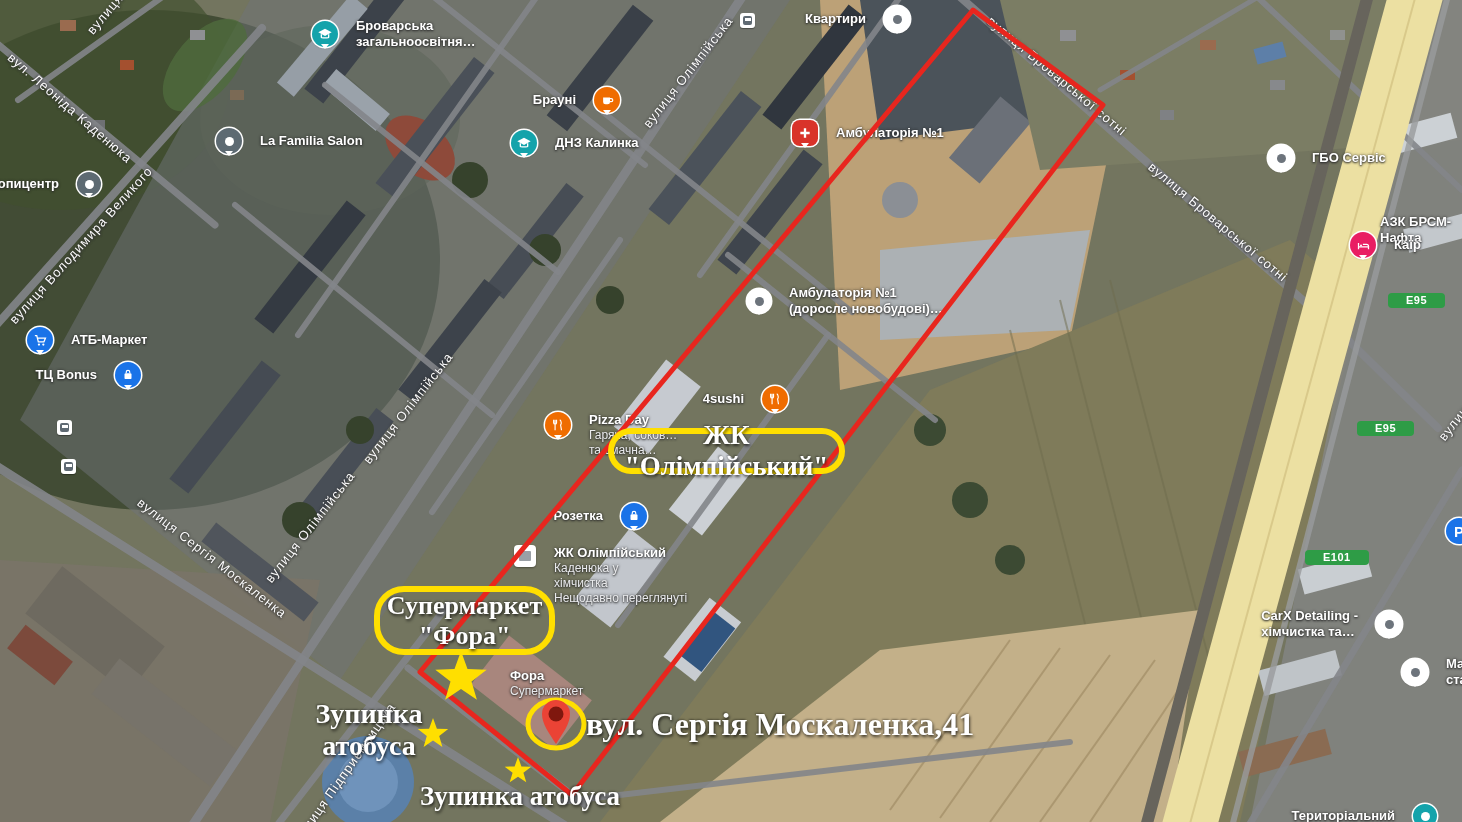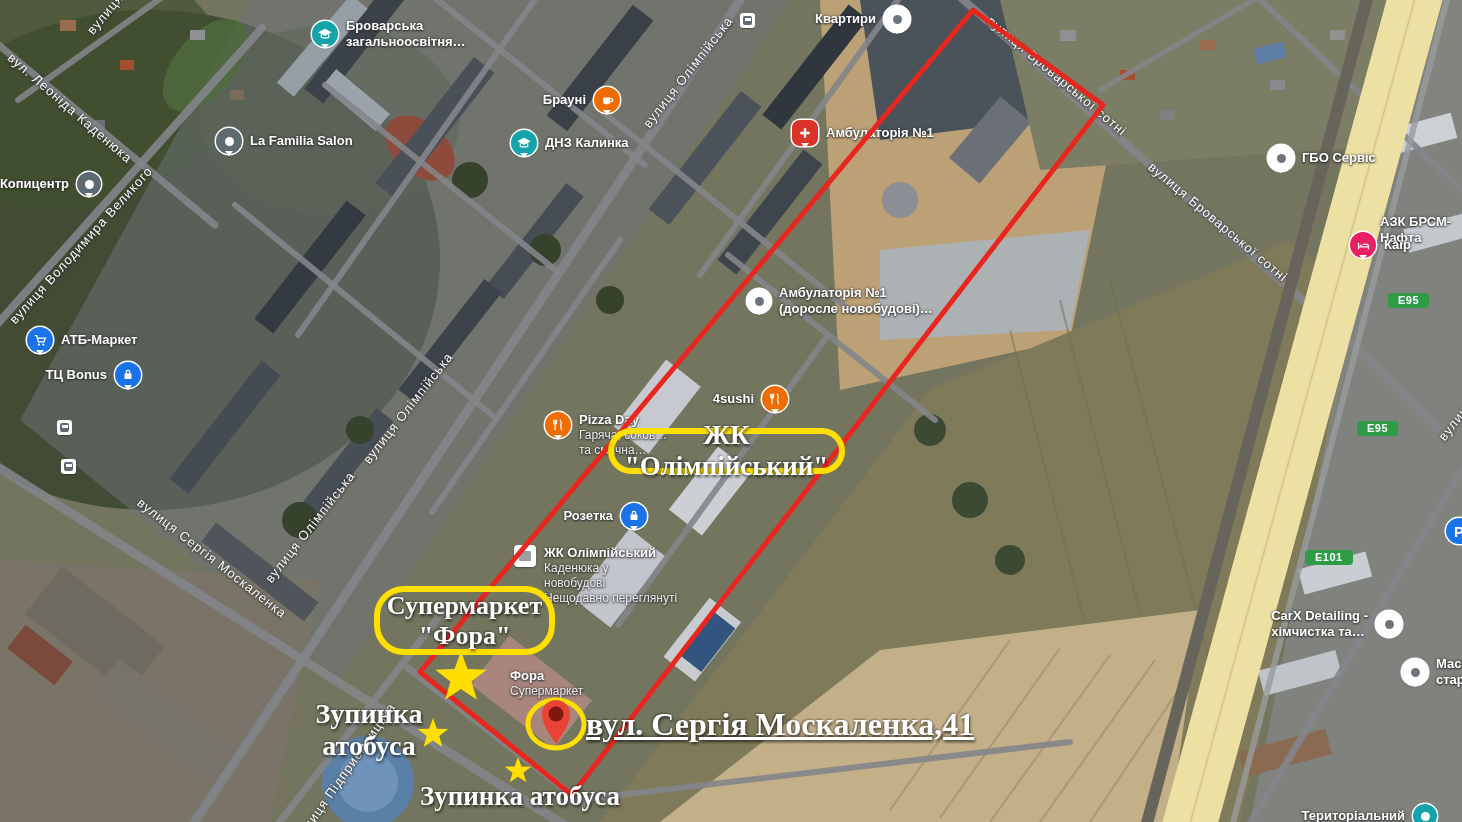--- a/index.html
+++ b/index.html
@@ -3,21 +3,21 @@
 <meta charset="utf-8">
 <style>
   html,body { margin:0; padding:0; background:#222; }
   .map {
     position:relative; width:1462px; height:822px; overflow:hidden;
     background:#73755f; font-family:"Liberation Sans", sans-serif;
   }
   svg.layer { position:absolute; left:0; top:0; }
   .terrain { z-index:0; }
   .overlay { z-index:3; pointer-events:none; }
-  .poi { position:absolute; z-index:2; display:flex; align-items:center; gap:8px;padding-left:27px; }
+  .poi { position:absolute; z-index:2; display:flex; align-items:center; gap:18px;padding-left:27px; }
   .poi .txt { color:#fff; font-size:13px; font-weight:bold; line-height:1.25;
          text-shadow:0 1px 2px rgba(45,45,45,.95), 0 0 3px rgba(30,30,30,.8); }
   .poi .txt .sub { font-weight:normal; font-size:12px; color:#e9eaec; }
   .txt.right { text-align:left; }
   .street { position:absolute; z-index:1; color:#fdfdfd; font-size:13px; letter-spacing:1px;
          white-space:nowrap; transform:translate(-50%,-50%) rotate(var(--r,0deg));
          text-shadow:0 1px 2px rgba(50,50,50,.95), 0 0 3px rgba(40,40,40,.85); }
 
   
   .pin { position:relative; border-radius:50%; background-color:currentColor;
@@ -25,21 +25,21 @@
          display:flex; align-items:center; justify-content:center; flex:none; }
   .pin::after { content:""; position:absolute; left:50%; bottom:-6px; transform:translateX(-50%);
          border:4px solid transparent; border-top:5px solid #fff; }
   .pin.r26 { width:26px; height:26px; }
   .pin.r24 { width:24px; height:24px; }
   .pin.sq  { border-radius:30%; }
   .pin .dot { width:9px; height:9px; border-radius:50%; background:#6d747c; }
   .pin.dark .dot { background:#fff; }
   .pin svg { display:block; }
   .shield { position:absolute; z-index:2; background:#2e9c46; color:#fff; font-size:11px;
-         font-weight:bold; padding:1px 10px 2px; border-radius:4px; letter-spacing:.5px; }
+         font-weight:bold; padding:1px 18px 2px; border-radius:4px; letter-spacing:.5px; }
   .busicon { position:absolute; z-index:2; width:15px; height:15px; background:#fff;
          border-radius:3px; display:flex; align-items:center; justify-content:center;
          box-shadow:0 1px 1px rgba(0,0,0,.35); }
   .busicon i { display:block; width:9px; height:9px; background:#5f6a73; border-radius:2px;
          position:relative; }
   .busicon i::after { content:""; position:absolute; left:1.5px; top:2px; width:6px; height:2.5px;
          background:#fff; }
   .cardicon { width:22px; height:22px; background:#fff; border-radius:4px; flex:none;
          display:flex; align-items:center; justify-content:center; box-shadow:0 1px 2px rgba(0,0,0,.35);}
   .cardicon i { display:block; width:12px; height:10px; background:#9aa0a6; border-radius:1px; }
@@ -48,21 +48,21 @@
          display:flex; align-items:center; justify-content:center; box-shadow:0 0 0 1.5px #fff; }
 
   
   .anno { position:absolute; z-index:4; font-family:"Liberation Serif","DejaVu Serif",serif;
           font-weight:bold; color:#fff;
           text-shadow:1px 2px 3px rgba(0,0,0,.65), -1px -1px 2px rgba(0,0,0,.35); }
   .anno-box { border:6px solid #FFDF00; box-sizing:border-box; display:flex; flex-direction:column;
           align-items:center; justify-content:center; text-align:center; }
   .zk-box   { left:608px; top:428px; width:237px; height:46px; border-radius:24px; font-size:27px; }
   .fora-box { left:374px; top:586px; width:181px; height:69px; border-radius:30px; font-size:26px; line-height:1.12; }
-  .addr     { left:586px; top:706px; font-size:32px; white-space:nowrap;text-decoration:underline; }
+  .addr     { left:586px; top:706px; font-size:32px; white-space:nowrap; }
   .bus-left { left:314px; top:698px; width:110px; text-align:center; font-size:28px; line-height:1.15; }
   .bus-bottom { left:420px; top:781px; font-size:27px; white-space:nowrap; }
 </style>
 </head>
 <body>
 
 <div class="map">
 
   <svg class="layer terrain" width="1462" height="822" viewBox="0 0 1462 822">
     <rect width="1462" height="822" fill="#73755f"></rect>
@@ -310,21 +310,21 @@
     </span>
   </div>
 
   <div class="poi" style="left:487px;top:545px;align-items:flex-start">
     <span class="cardicon">
         <i></i>
       </span>
     <span class="txt">
       <div>ЖК Олімпійський</div>
       <div class="sub">Каденюка у</div>
-      <div class="sub">новобудові</div>
+      <div class="sub">хімчистка</div>
       <div class="sub">Нещодавно переглянуті</div>
     </span>
   </div>
 
   <div class="poi" style="left:483px;top:668px">
     <span class="txt">
       <div>Фора</div>
       <div class="sub">Супермаркет</div>
     </span>
   </div>

